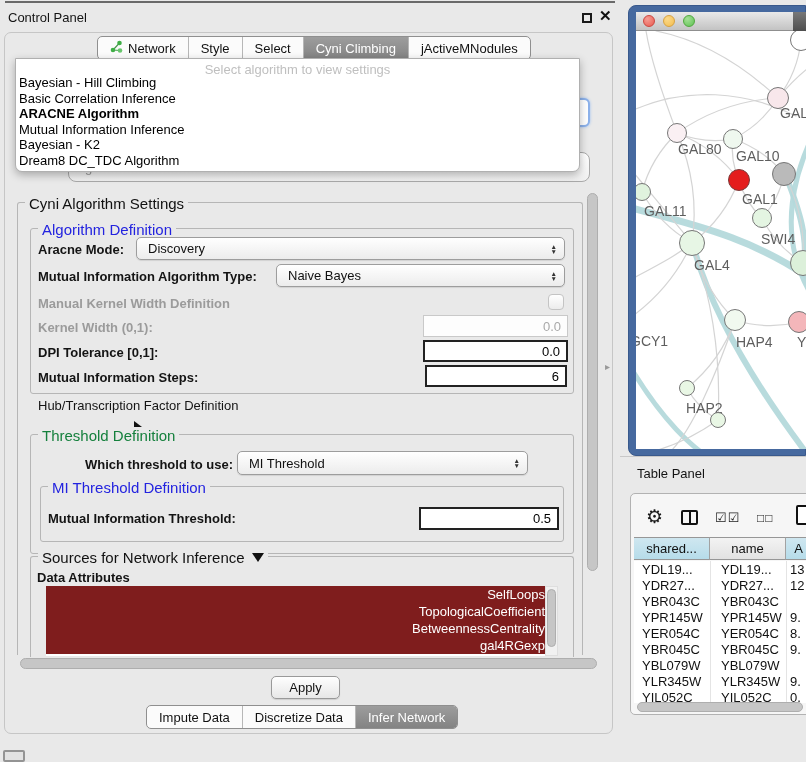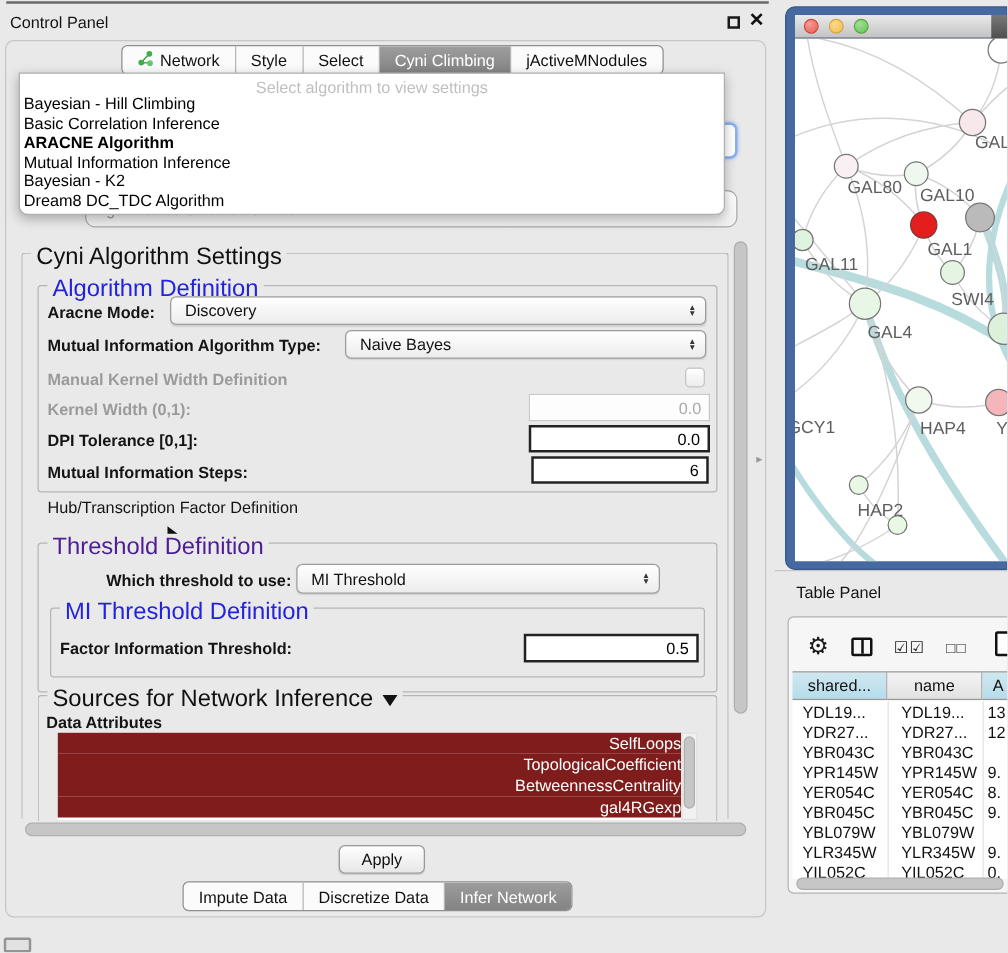--- a/index.html
+++ b/index.html
@@ -5,22 +5,22 @@
   html,body{margin:0;padding:0;background:#e9e9e9;}
   #root{position:relative;width:806px;height:762px;overflow:hidden;background:#e9e9e9;
         font-family:"Liberation Sans",sans-serif;color:#111;}
   .abs{position:absolute;}
   .lbl{font-size:13px;color:#141414;white-space:nowrap;}
   .b{font-weight:bold;}
   .dim{color:#9b9b9b;}
   
   .grp{position:absolute;border:1px solid #b6b6b6;border-radius:3px;}
   .grp.noBottom{border-bottom:none;border-bottom-left-radius:0;border-bottom-right-radius:0;}
-  .grpTitle{position:absolute;top:-8px;left:7px;background:#e9e9e9;padding:0 4px;font-size:19px;white-space:nowrap;}
-  .blueT{color:#2323df;} .greenT{color:#4c1d95;}
+  .grpTitle{position:absolute;top:-8px;left:7px;background:#e9e9e9;padding:0 4px;font-size:15px;white-space:nowrap;}
+  .blueT{color:#2323df;} .greenT{color:#15803d;}
   
   .combo{position:absolute;border:1px solid #9d9d9d;border-radius:5px;
          background:linear-gradient(#ffffff,#ececec);box-shadow:0 1px 1px rgba(0,0,0,.10);
          font-size:13px;display:flex;align-items:center;padding:0 22px 0 11px;box-sizing:border-box;}
   .arrows{position:absolute;right:7px;top:50%;transform:translateY(-50%);
           display:flex;flex-direction:column;align-items:center;font-size:6.5px;line-height:5px;color:#333;}
   
   .tfield{position:absolute;background:#fff;font-size:13px;display:flex;align-items:center;
           justify-content:flex-end;padding-right:6px;box-sizing:border-box;}
   .tfield.dis{border:1px solid #c9c9c9;color:#a9a9a9;background:#fdfdfd;}
@@ -175,21 +175,21 @@
     <div class="combo" style="left:237px;top:451px;width:291px;height:24px;">
       <span>MI Threshold</span>
       <span class="arrows">
           <span>▲</span>
           <span>▼</span>
         </span>
     </div>
     <div class="grp" style="left:40px;top:486px;width:522px;height:54px;">
       <span class="grpTitle blueT">MI Threshold Definition</span>
     </div>
-    <div class="abs lbl b" style="left:48px;top:511px;">Factor Information Threshold:</div>
+    <div class="abs lbl b" style="left:48px;top:511px;">Mutual Information Threshold:</div>
     <div class="tfield en" style="left:419px;top:507px;width:140px;height:23px;">
       <span>0.5</span>
     </div>
 
     <div class="grp noBottom" style="left:30px;top:556px;width:542px;height:100px;">
       <span class="grpTitle" style="display:flex;align-items:center;gap:7px;">
         <span>Sources for Network Inference</span>
         <span style="display:inline-block;width:0;height:0;border-top:9px solid #111;border-left:6px solid transparent;border-right:6px solid transparent;"></span>
       </span>
     </div>

